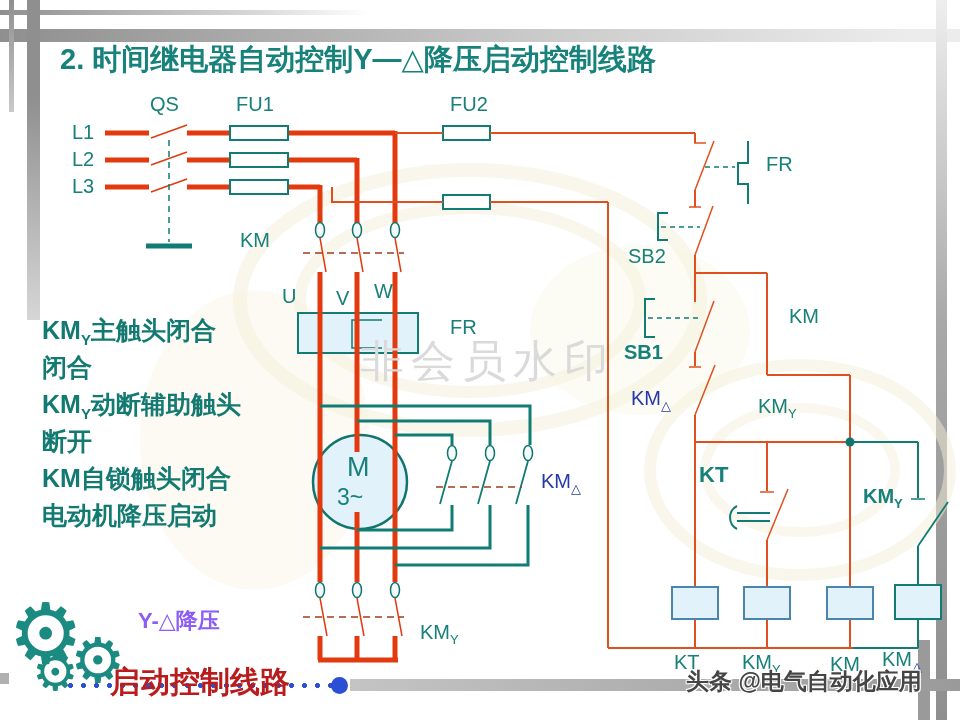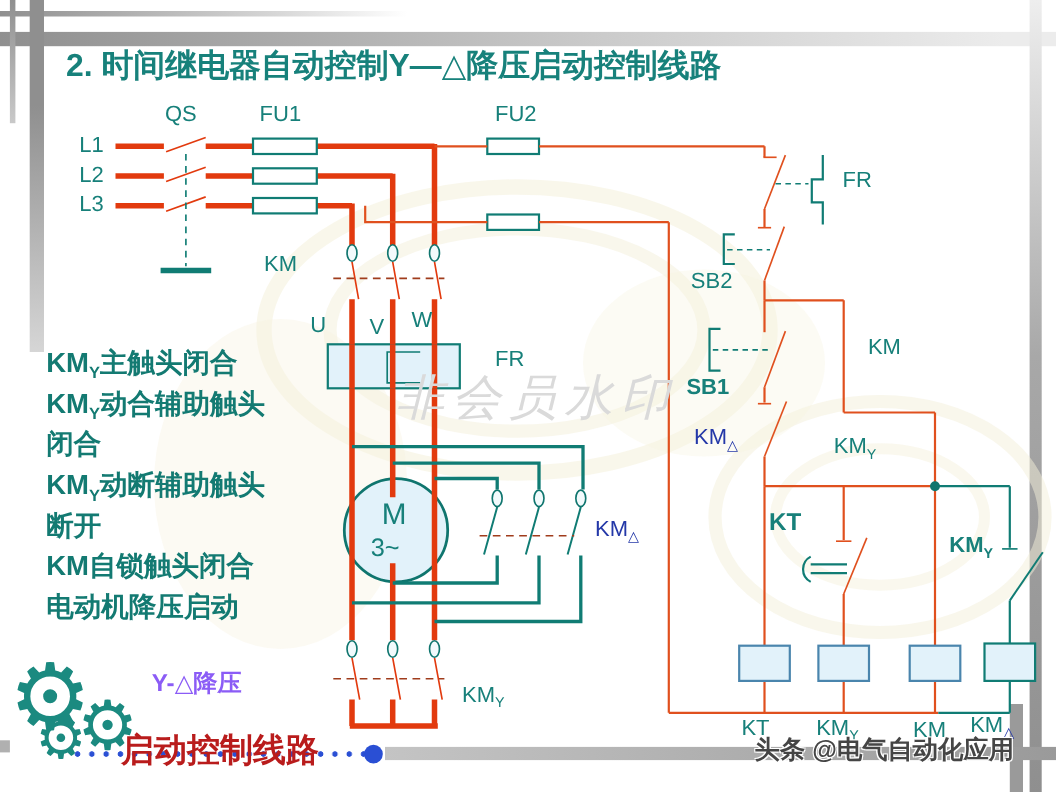--- a/index.html
+++ b/index.html
@@ -9,21 +9,21 @@
   .lbl{position:absolute;color:#17807a;font-size:20px;white-space:nowrap;line-height:1;}
   .lbl sub{font-size:13px;line-height:0;}
   .blue{color:#2438a8;}
   .bold{font-weight:bold;}
   #title{position:absolute;left:60px;top:40px;font-size:29px;font-weight:bold;color:#17817b;white-space:nowrap;}
   #notes{position:absolute;left:26px;top:312px;width:310px;color:#137a72;font-size:25px;font-weight:bold;}
   #notes .note{height:37px;line-height:37px;white-space:nowrap;margin-left:16px;}
   #notes sub{font-size:15px;line-height:0;}
   #caption1{position:absolute;left:138px;top:606px;font-size:22px;font-weight:bold;color:#8b5cf6;white-space:nowrap;}
   #caption2{position:absolute;left:110px;top:662px;font-size:30px;font-weight:bold;color:#b91c1c;white-space:nowrap;}
-  #wm-center{position:absolute;left:360px;top:332px;font-size:44px;color:#dadada;letter-spacing:7px;white-space:nowrap;font-style:italic;}
+  #wm-center{position:absolute;left:360px;top:332px;font-size:44px;color:#dadada;letter-spacing:7px;white-space:nowrap;}
   #wm-bottom{position:absolute;left:686px;top:666px;font-size:23px;font-weight:bold;color:#454545;white-space:nowrap;
              text-shadow:-1px -1px 0 #fff,1px -1px 0 #fff,-1px 1px 0 #fff,1px 1px 0 #fff;}
   .gear{position:absolute;color:#1b8a80;line-height:1;}
   
   .hbar-thin{left:0;top:10px;width:370px;height:5px;background:linear-gradient(to right,#8f8f8f,#d9d9d9 70%,rgba(230,230,230,0));}
   .hbar-thick{left:0;top:29px;width:960px;height:13px;background:linear-gradient(to right,#8f8f8f,#c9c9c9 55%,#ececec 95%);}
   .vbar-thin{left:9px;top:0;width:5px;height:112px;background:linear-gradient(#8f8f8f,#c9c9c9);}
   .vbar-thick{left:27px;top:0;width:13px;height:320px;background:linear-gradient(#8f8f8f 30%,#d6d6d6);}
   .vbar-right{left:936px;top:0;width:11px;height:720px;background:linear-gradient(#eeeeee,#a8a8a8 45%,#8f8f8f);}
   .vbar-right2{left:918px;top:640px;width:12px;height:80px;background:#9a9a9a;}
@@ -215,21 +215,20 @@
 <div class="lbl" style="left:742px;top:652px;">
   <span>KM</span><sub>Y</sub>
 </div>
 <div class="lbl" style="left:830px;top:654px;">KM</div>
 <div class="lbl" style="left:882px;top:649px;">
   <span>KM</span><sub class="blue">△</sub>
 </div>
 
 <div id="notes">
   <div class="note"><b>KM</b><sub>Y</sub><span>主触头闭合</span></div>
-  <div class="note"><b>KM</b><sub>Y</sub><span>动合辅助触头</span></div>
   <div class="note"><b></b><sub></sub><span>闭合</span></div>
   <div class="note"><b>KM</b><sub>Y</sub><span>动断辅助触头</span></div>
   <div class="note"><b></b><sub></sub><span>断开</span></div>
   <div class="note"><b>KM</b><sub></sub><span>自锁触头闭合</span></div>
   <div class="note"><b></b><sub></sub><span>电动机降压启动</span></div>
 </div>
 
 <div class="gear" style="left:8px;top:592px;font-size:84px;">⚙</div>
 <div class="gear" style="left:70px;top:630px;font-size:62px;">⚙</div>
 <div class="gear" style="left:32px;top:646px;font-size:52px;">⚙</div>

